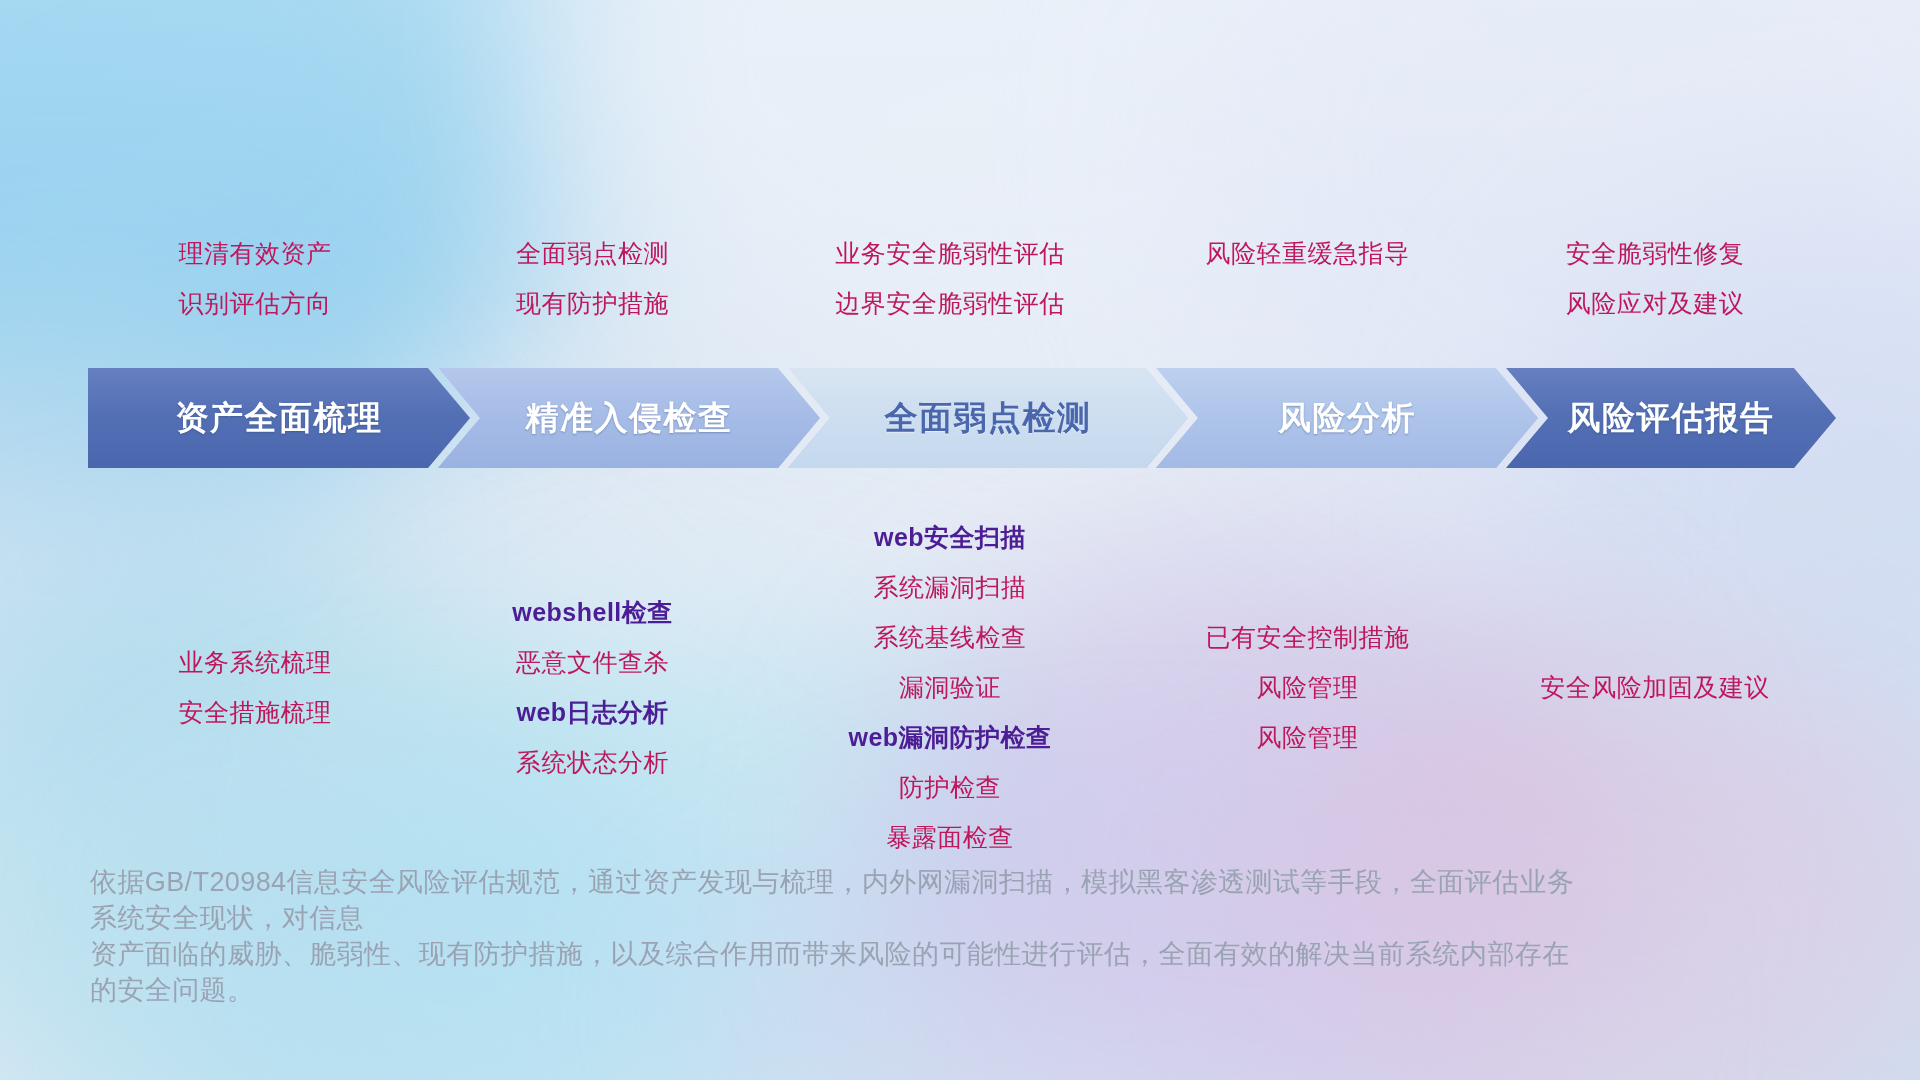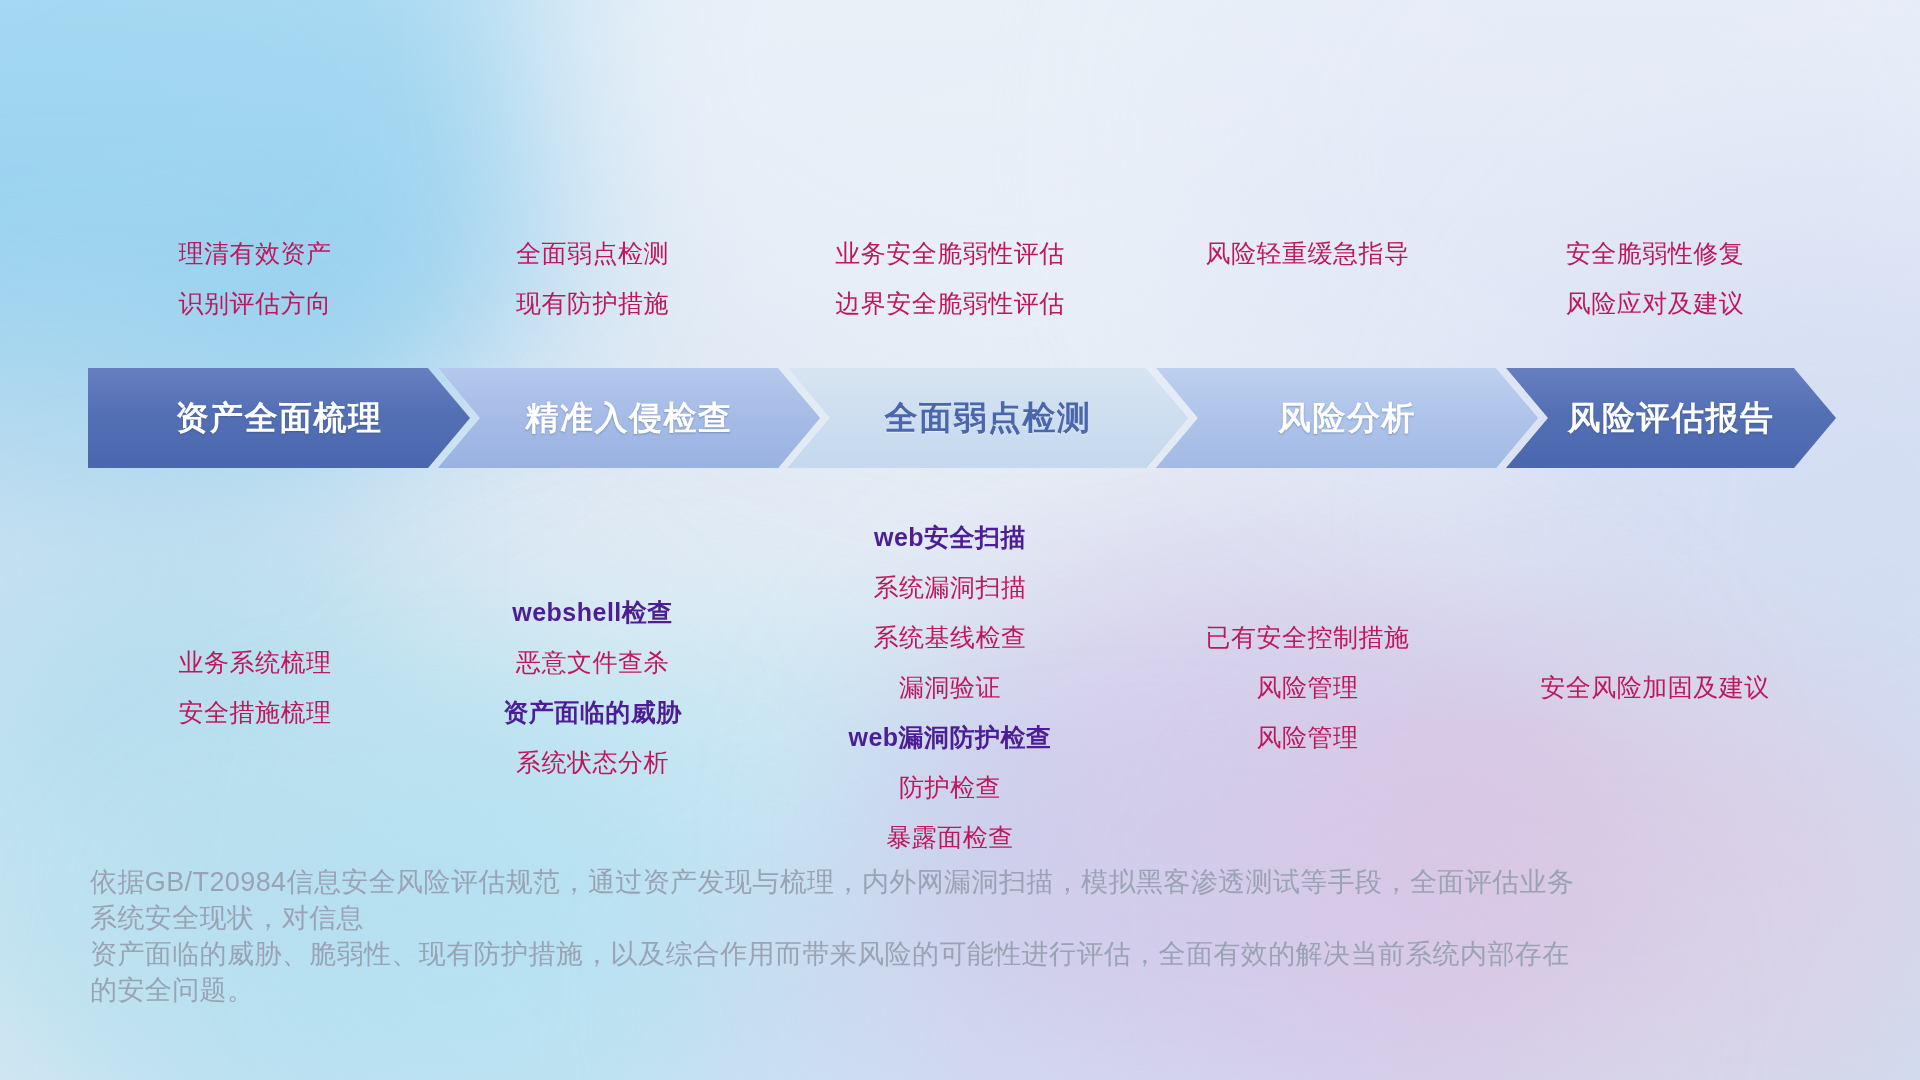--- a/index.html
+++ b/index.html
@@ -259,21 +259,21 @@
     <div class="row-bottom">
 
       <div class="col col-0">
         <div class="item">业务系统梳理</div>
         <div class="item">安全措施梳理</div>
       </div>
 
       <div class="col col-1">
         <div class="item em">webshell检查</div>
         <div class="item">恶意文件查杀</div>
-        <div class="item em">资产面临的威胁</div>
+        <div class="item em">web日志分析</div>
         <div class="item">系统状态分析</div>
       </div>
 
       <div class="col col-2">
         <div class="item em">web安全扫描</div>
         <div class="item">系统漏洞扫描</div>
         <div class="item">系统基线检查</div>
         <div class="item">漏洞验证</div>
         <div class="item em">web漏洞防护检查</div>
         <div class="item">防护检查</div>

